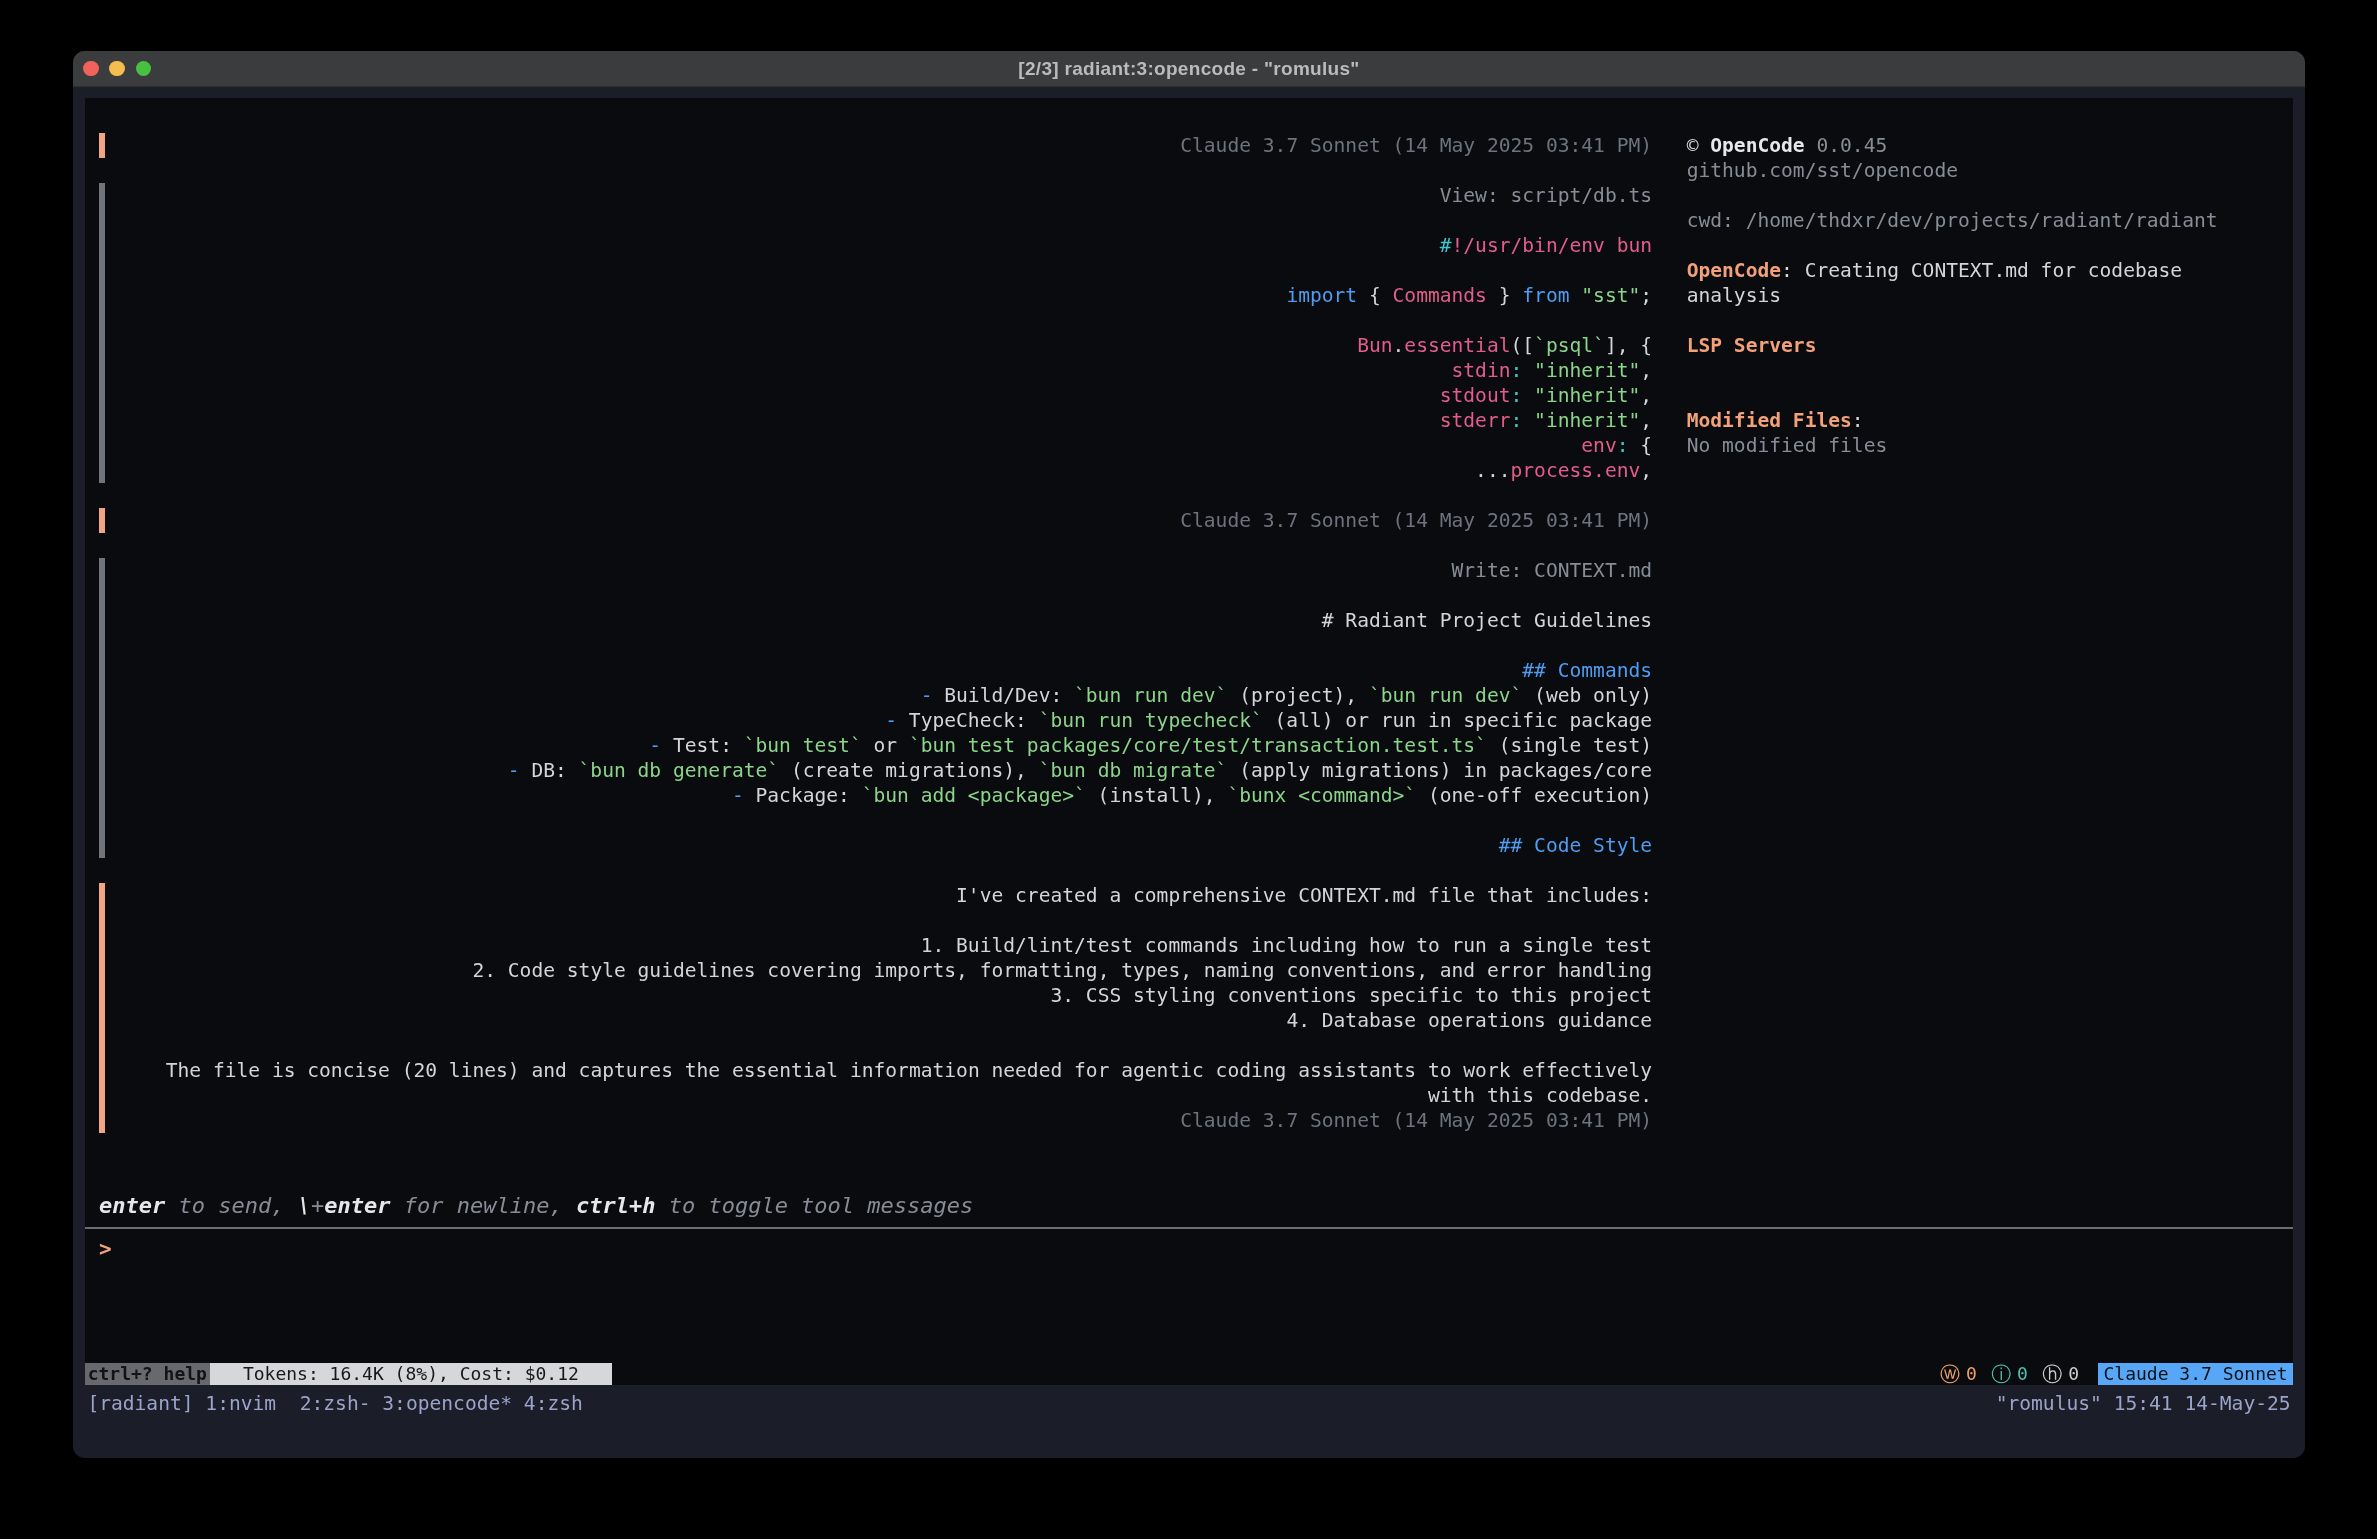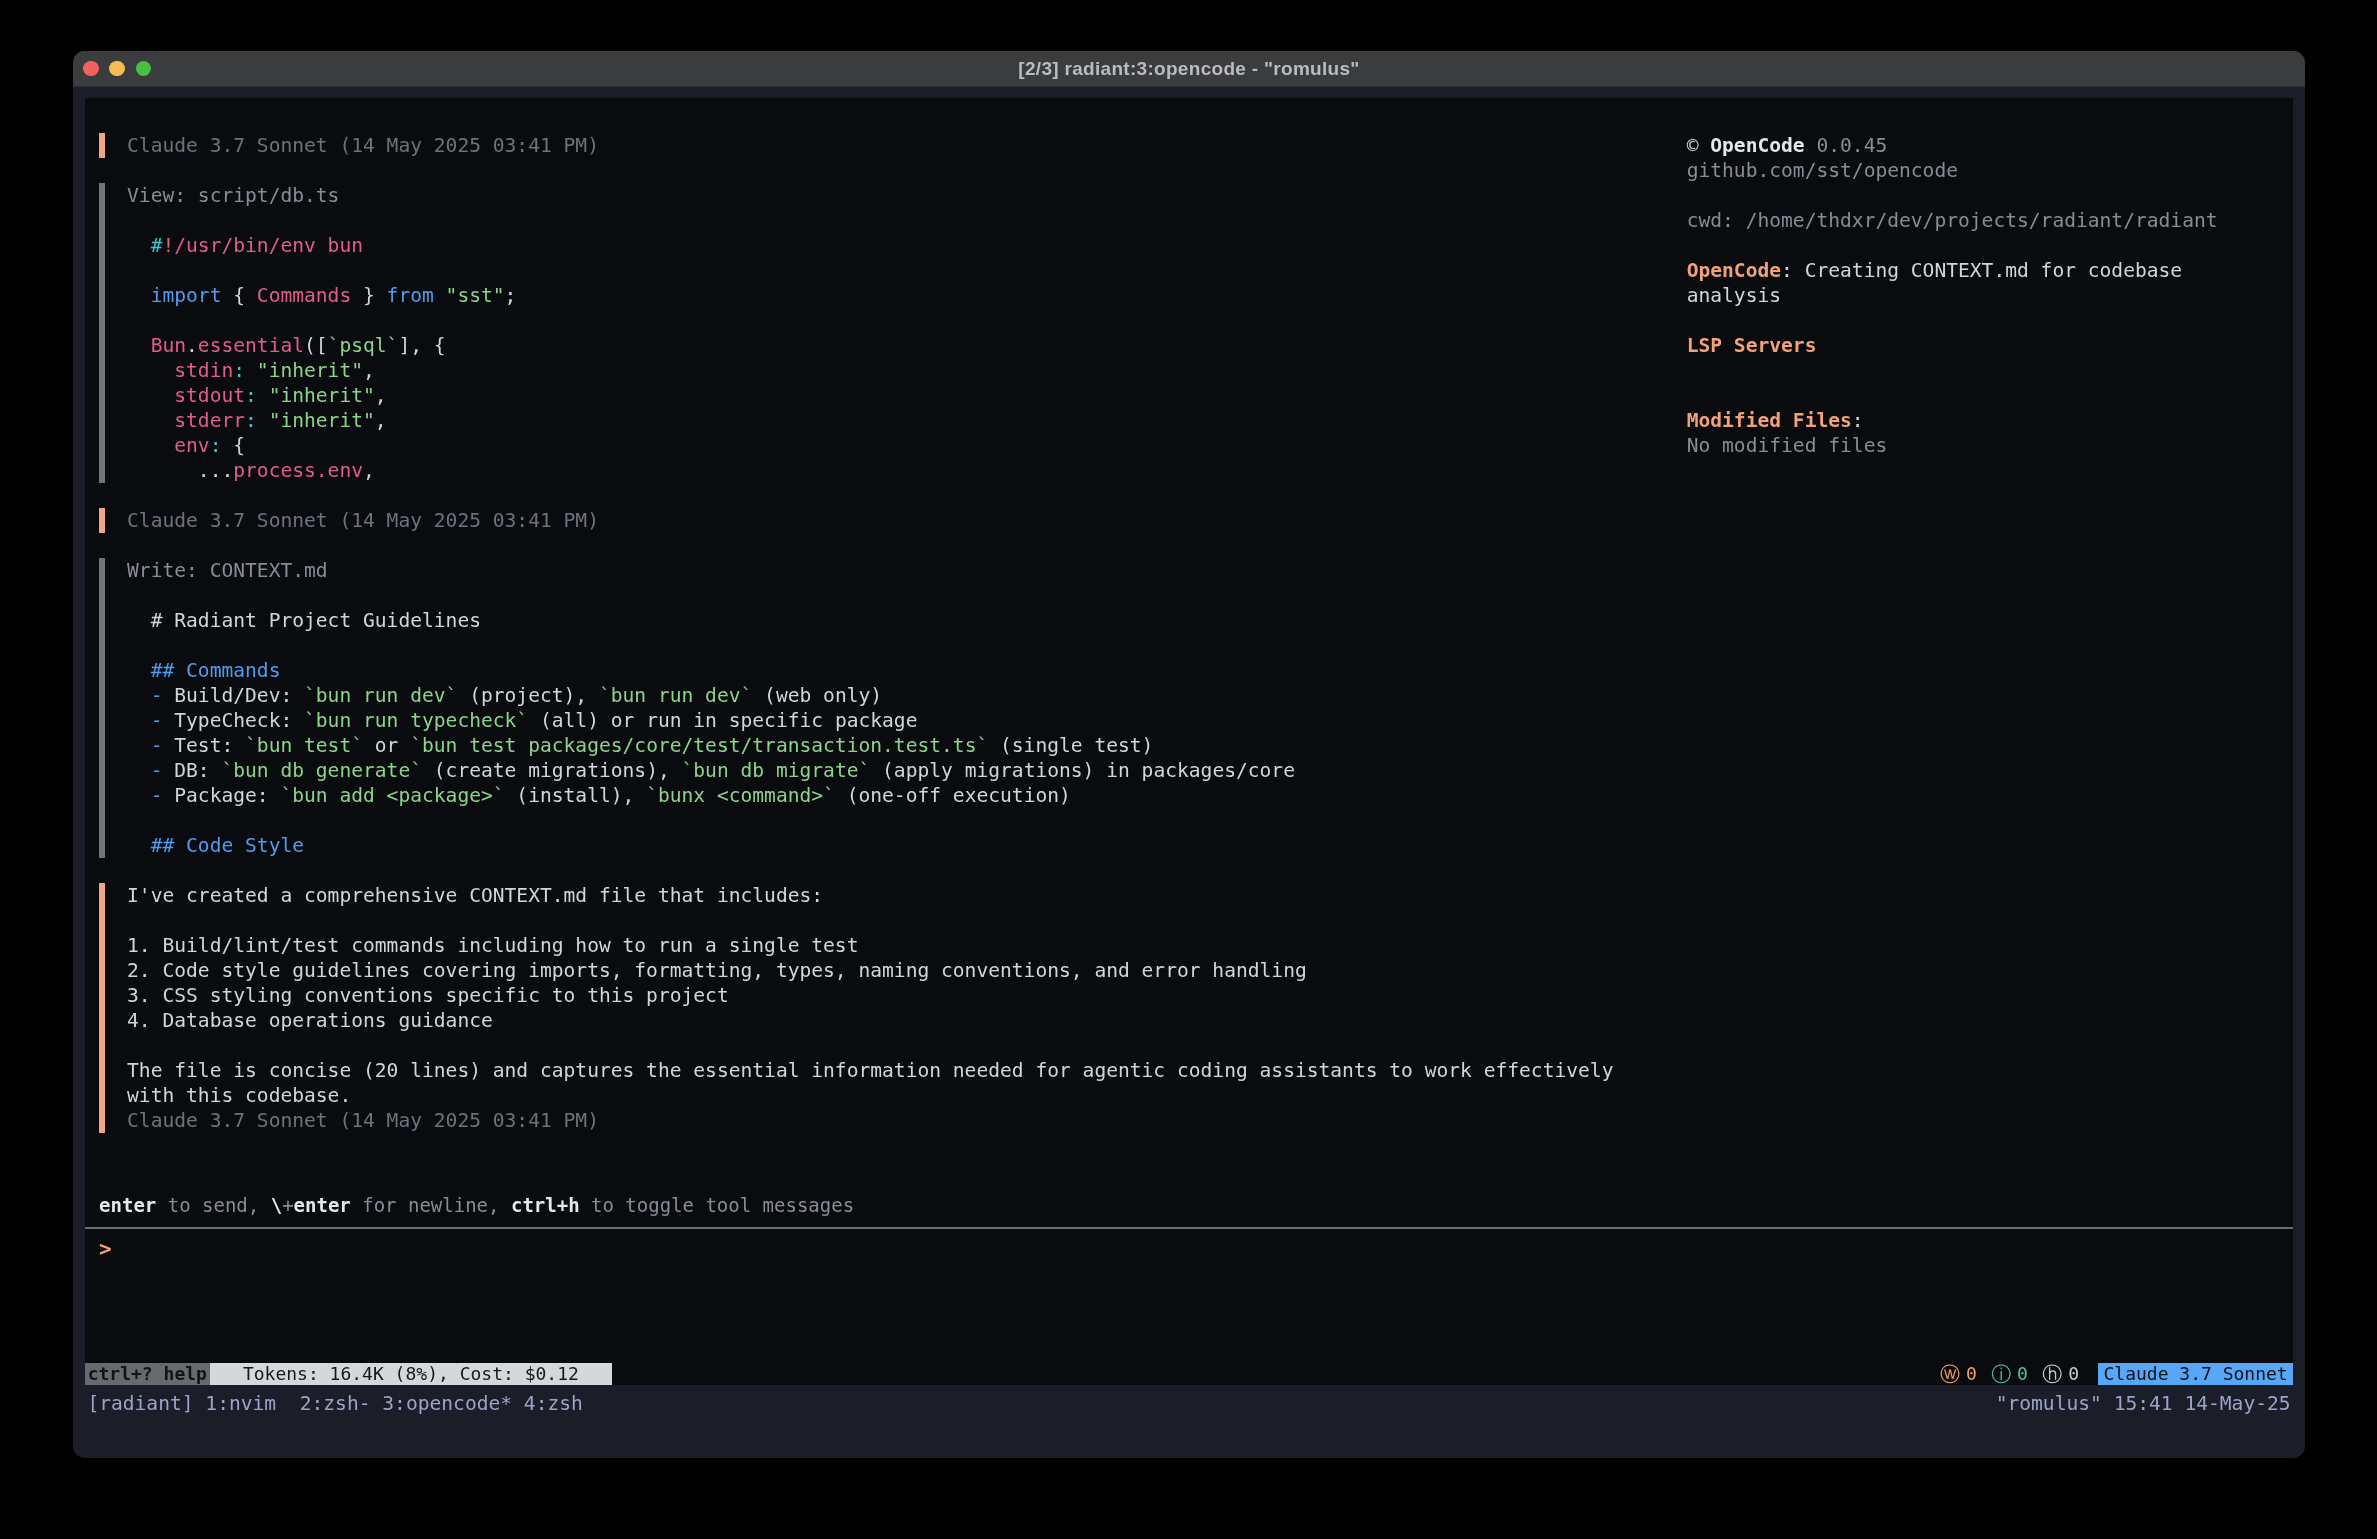--- a/index.html
+++ b/index.html
@@ -29,28 +29,28 @@
   .c-wb{color:#e4e7eb;font-weight:bold}
   .c-dim{color:#6c737e}
   .c-gray{color:#868d97}
   .c-blue{color:#4f9cf0}
   .c-pink{color:#e25d87}
   .c-green{color:#8bd48b}
   .c-teal{color:#3ec5cb}
   .c-orangeb{color:#f2a179;font-weight:bold}
 
   .chat{position:absolute;left:14.4px;top:35px;width:1553px;}
-  .block{margin-bottom:25px;border-left:6.5px solid transparent;padding-left:22px;}
+  .block{margin-bottom:25px;border-left:6.5px solid transparent;padding-left:22px;text-align:right;}
   .b-orange{border-left-color:#f2a584;}
   .b-gray{border-left-color:#70757c;}
 
   .sidebar{position:absolute;left:1602px;top:35px;width:613px;}
 
   
-  .hint{position:absolute;left:14.4px;top:1095px;font-size:19px;line-height:25px;white-space:pre;}
+  .hint{position:absolute;left:14.4px;top:1095px;font-size:22px;line-height:25px;white-space:pre;font-style:italic;}
   .rule{position:absolute;left:0;right:0;top:1129px;height:2px;background:#686c73;}
   .inputrow{position:absolute;left:14.4px;top:1139px;width:2166px;height:30px;}
   .prompt{font-weight:bold;font-size:21px;line-height:25px;color:#f2a179;}
 
   
   .statusbar{position:absolute;left:0;right:0;bottom:0;height:22px;display:flex;
              align-items:stretch;font-size:18px;line-height:22px;white-space:pre;}
   .sb-help{background:#67696e;color:#111318;font-weight:bold;padding:0 3px;}
   .sb-tokens{background:#d5d7da;color:#16181c;padding:0 33px;}
   .sb-right{margin-left:auto;display:flex;align-items:center;gap:14.4px;}

